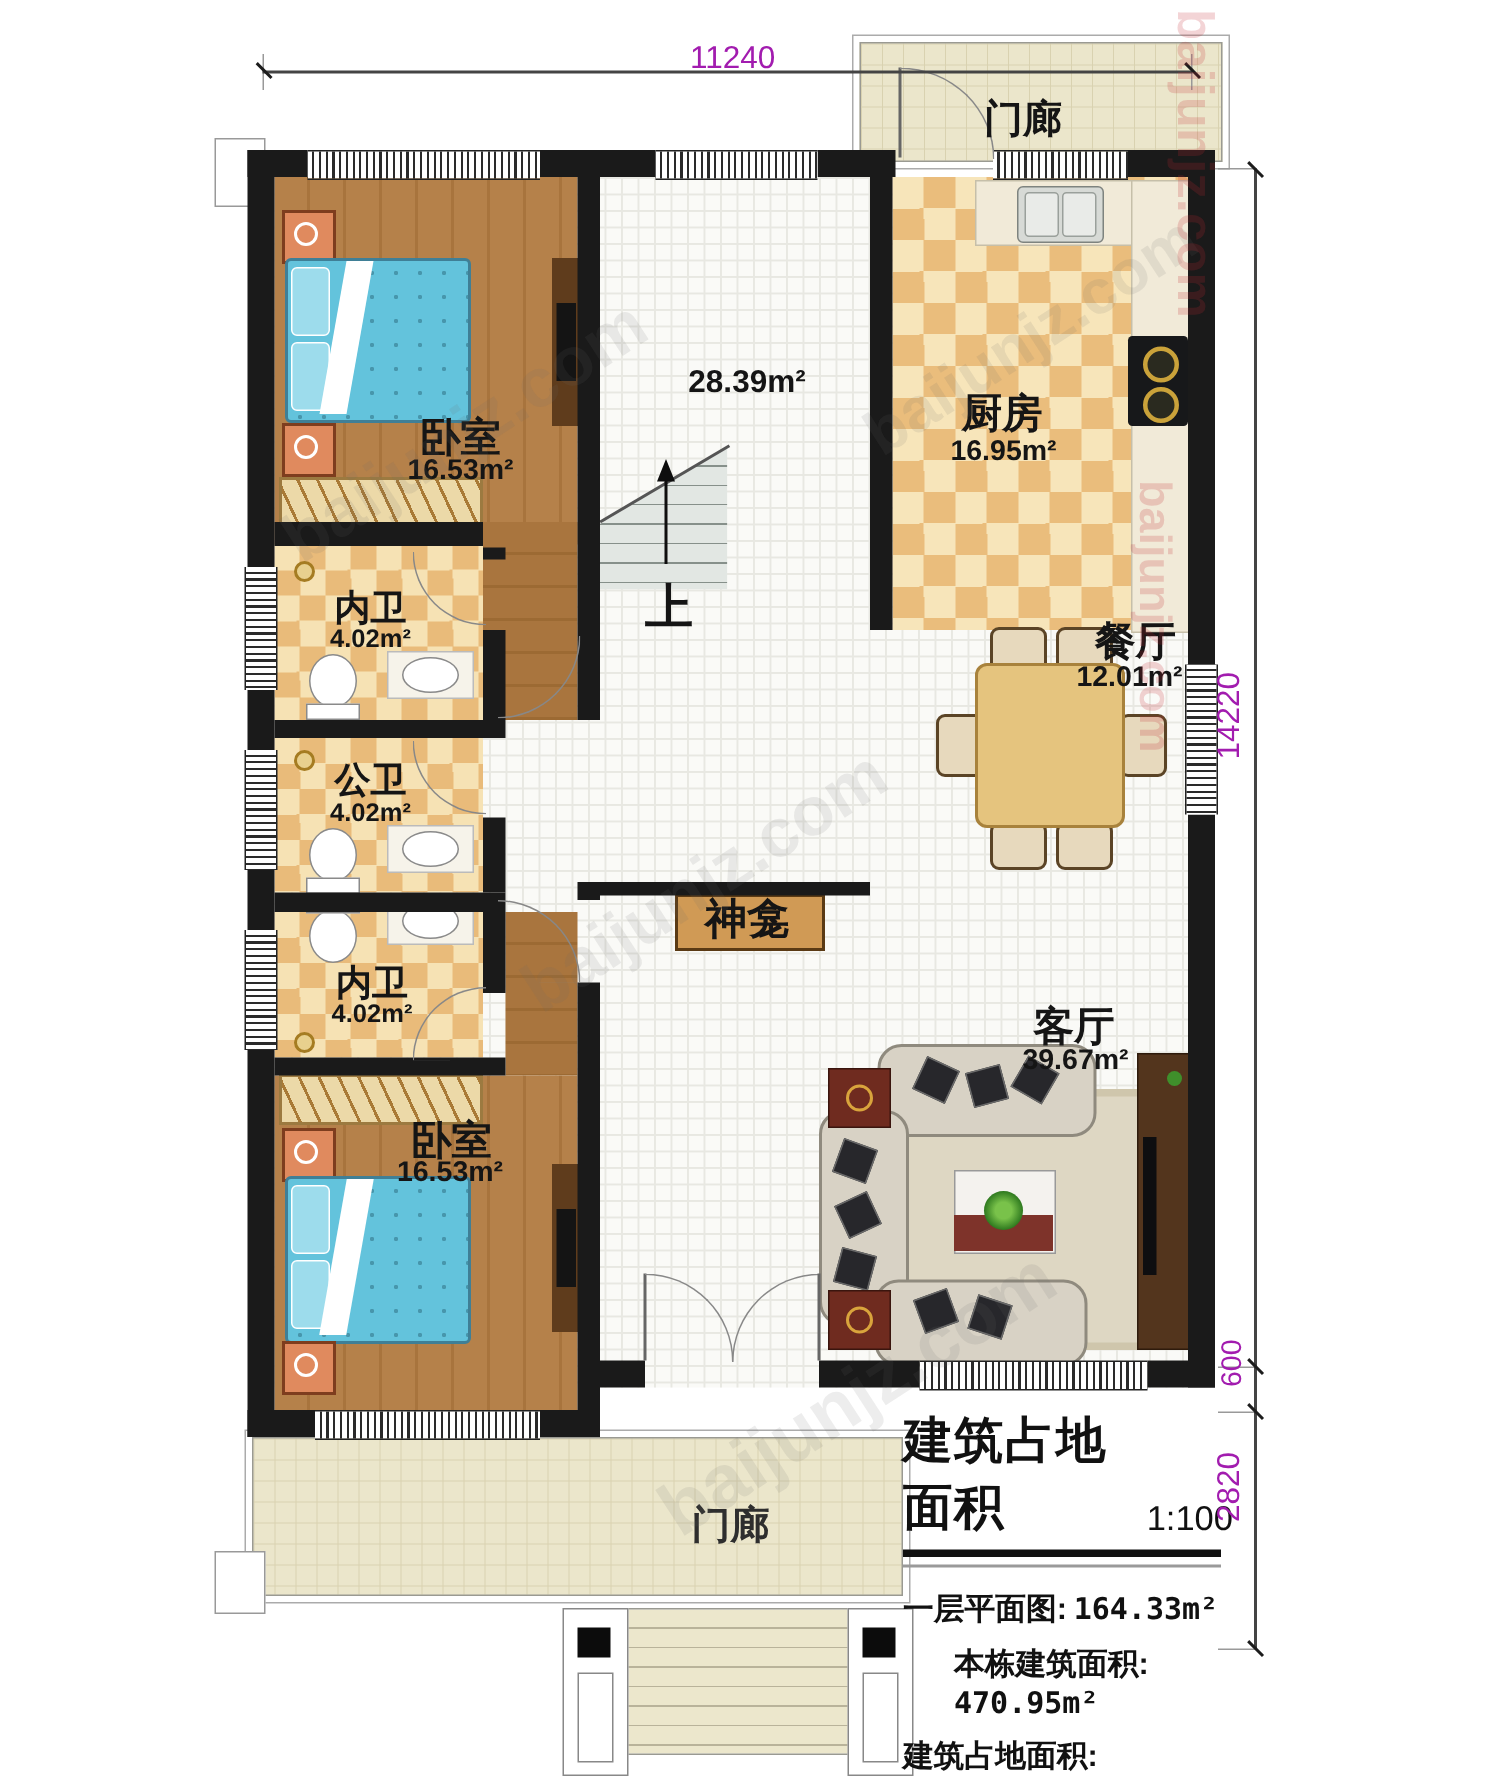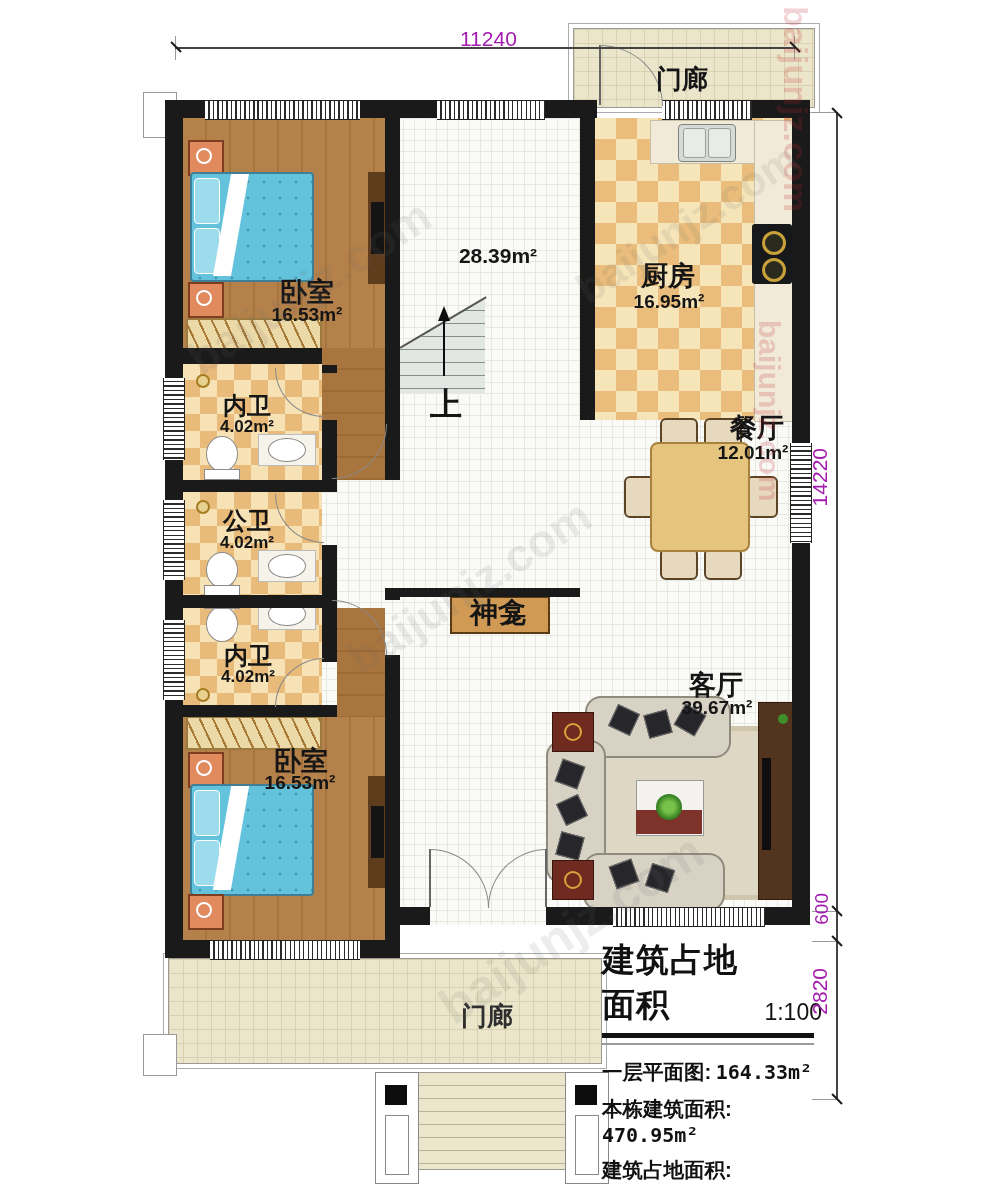--- a/index.html
+++ b/index.html
@@ -268,21 +268,21 @@
       <span style="font-size:33px;font-weight:bold;color:#111;letter-spacing:1px;">建筑占地面积</span>
       <span style="font-size:23px;color:#111;margin-left:2px;padding-bottom:2px;">1:100</span>
     </div>
     <div style="width:212px;height:5px;background:#111;margin-top:5px;"></div>
     <div style="width:212px;height:2px;background:#9a9a9a;margin-top:5px;"></div>
     <div style="margin-top:13px;">
       <div style="margin-bottom:9px;">
         <span class="tb-label">一层平面图:</span>
         <span class="tb-value">164.33m²</span>
       </div>
-      <div style="margin-bottom:9px;">
+      <div style="margin-bottom:9px;margin-left:34px;">
         <span class="tb-label">本栋建筑面积:</span>
         <span class="tb-value">470.95m²</span>
       </div>
       <div style="margin-bottom:9px;">
         <span class="tb-label">建筑占地面积:</span>
         
       </div>
 
     </div>
   </div>

